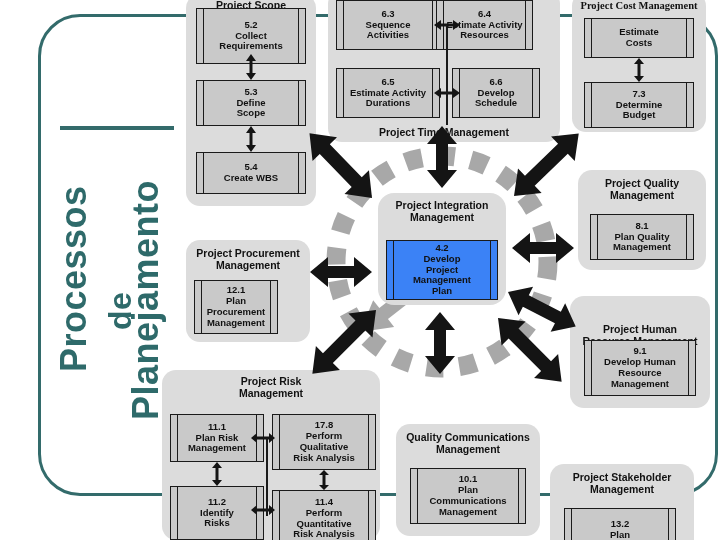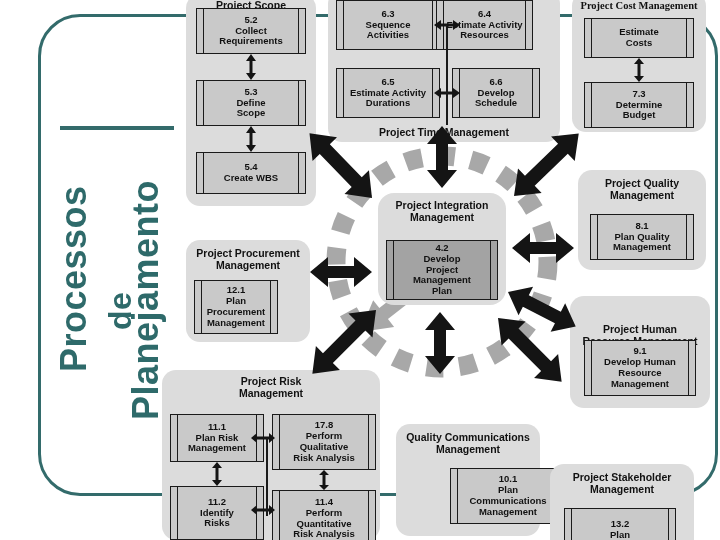--- a/index.html
+++ b/index.html
@@ -58,21 +58,21 @@
   <div class="teal-frame"></div>
   <div class="teal-rule"></div>
 
   <div class="side-label" id="side-processos">Processos</div>
   <div class="side-label" id="side-de">de</div>
   <div class="side-label" id="side-planejamento">Planejamento</div>
 
   <div class="group" id="grp-scope" style="left:186px;top:-6px;width:130px;height:212px;">
     <div class="group-title" style="top:6px;"><span>Project Scope Management</span></div>
   </div>
-  <div class="pbox" style="left:196px;top:8px;width:110px;height:46px;">
+  <div class="pbox" style="left:196px;top:8px;width:110px;height:56px;">
     <span class="ptxt"><span class="pnum">5.2</span><span>Collect</span><br><span>Requirements</span></span>
   </div>
   <div class="darrow" style="left:245px;top:54px;">
     <svg width="12" height="26">
         <path d="M6 0 L11 7 L7.5 7 L7.5 19 L11 19 L6 26 L1 19 L4.5 19 L4.5 7 L1 7 Z" fill="#141414"></path>
       </svg>
   </div>
   <div class="pbox" style="left:196px;top:80px;width:110px;height:46px;justify-content:center;">
     <span class="ptxt"><span class="pnum">5.3</span><span>Define</span><br><span>Scope</span></span>
   </div>
@@ -137,21 +137,21 @@
   <div class="group" id="grp-hr" style="left:570px;top:296px;width:140px;height:112px;">
     <div class="group-title" style="top:8px;margin-top:20px;"><span>Project Human</span><br><span>Resource Management</span></div>
   </div>
   <div class="pbox" style="left:584px;top:340px;width:112px;height:56px;">
     <span class="ptxt"><span class="pnum">9.1</span><span>Develop Human</span><br><span>Resource</span><br><span>Management</span></span>
   </div>
 
   <div class="group" id="grp-comm" style="left:396px;top:424px;width:144px;height:112px;">
     <div class="group-title" style="top:8px;"><span>Quality Communications</span><br><span>Management</span></div>
   </div>
-  <div class="pbox" style="left:410px;top:468px;width:116px;height:56px;margin-left:40px;">
+  <div class="pbox" style="left:410px;top:468px;width:116px;height:56px;">
     <span class="ptxt"><span class="pnum">10.1</span><span>Plan</span><br><span>Communications</span><br><span>Management</span></span>
   </div>
 
   <div class="group" id="grp-risk" style="left:162px;top:370px;width:218px;height:170px;">
     <div class="group-title" style="top:6px;"><span>Project Risk</span><br><span>Management</span></div>
   </div>
   <div class="pbox" style="left:170px;top:414px;width:94px;height:48px;">
     <span class="ptxt" style="padding:0 4px;"><span class="pnum">11.1</span><span>Plan Risk</span><br><span>Management</span></span>
   </div>
   <div class="pbox" style="left:272px;top:414px;width:104px;height:56px;">
@@ -207,21 +207,21 @@
         <path d="M0 0 L30 -17 L30 -7 L56 -7 L56 7 L30 7 L30 17 Z" fill="#a8a8a8"></path>
       </g>
     </svg>
   </div>
 
   <div class="group" id="grp-integration">
     <div class="group-title" id="int-title">
       <span>Project Integration</span><br><span>Management</span>
     </div>
   </div>
-  <div class="pbox" id="box-42" style="background:#a3a3a3;">
+  <div class="pbox" id="box-42" style="background:#3b82f6;">
     <span class="ptxt"><span class="pnum">4.2</span><span>Develop</span><br><span>Project</span><br><span>Management</span><br><span>Plan</span></span>
   </div>
 
   <div id="radials">
     <svg width="720" height="540" viewBox="0 0 720 540">
       <defs>
 
         <g id="dbl-90">
           <path d="M0 0 L22 -17 L22 -7 L68 -7 L68 -17 L90 0 L68 17 L68 7 L22 7 L22 17 Z" fill="#141414"></path>
         </g>

